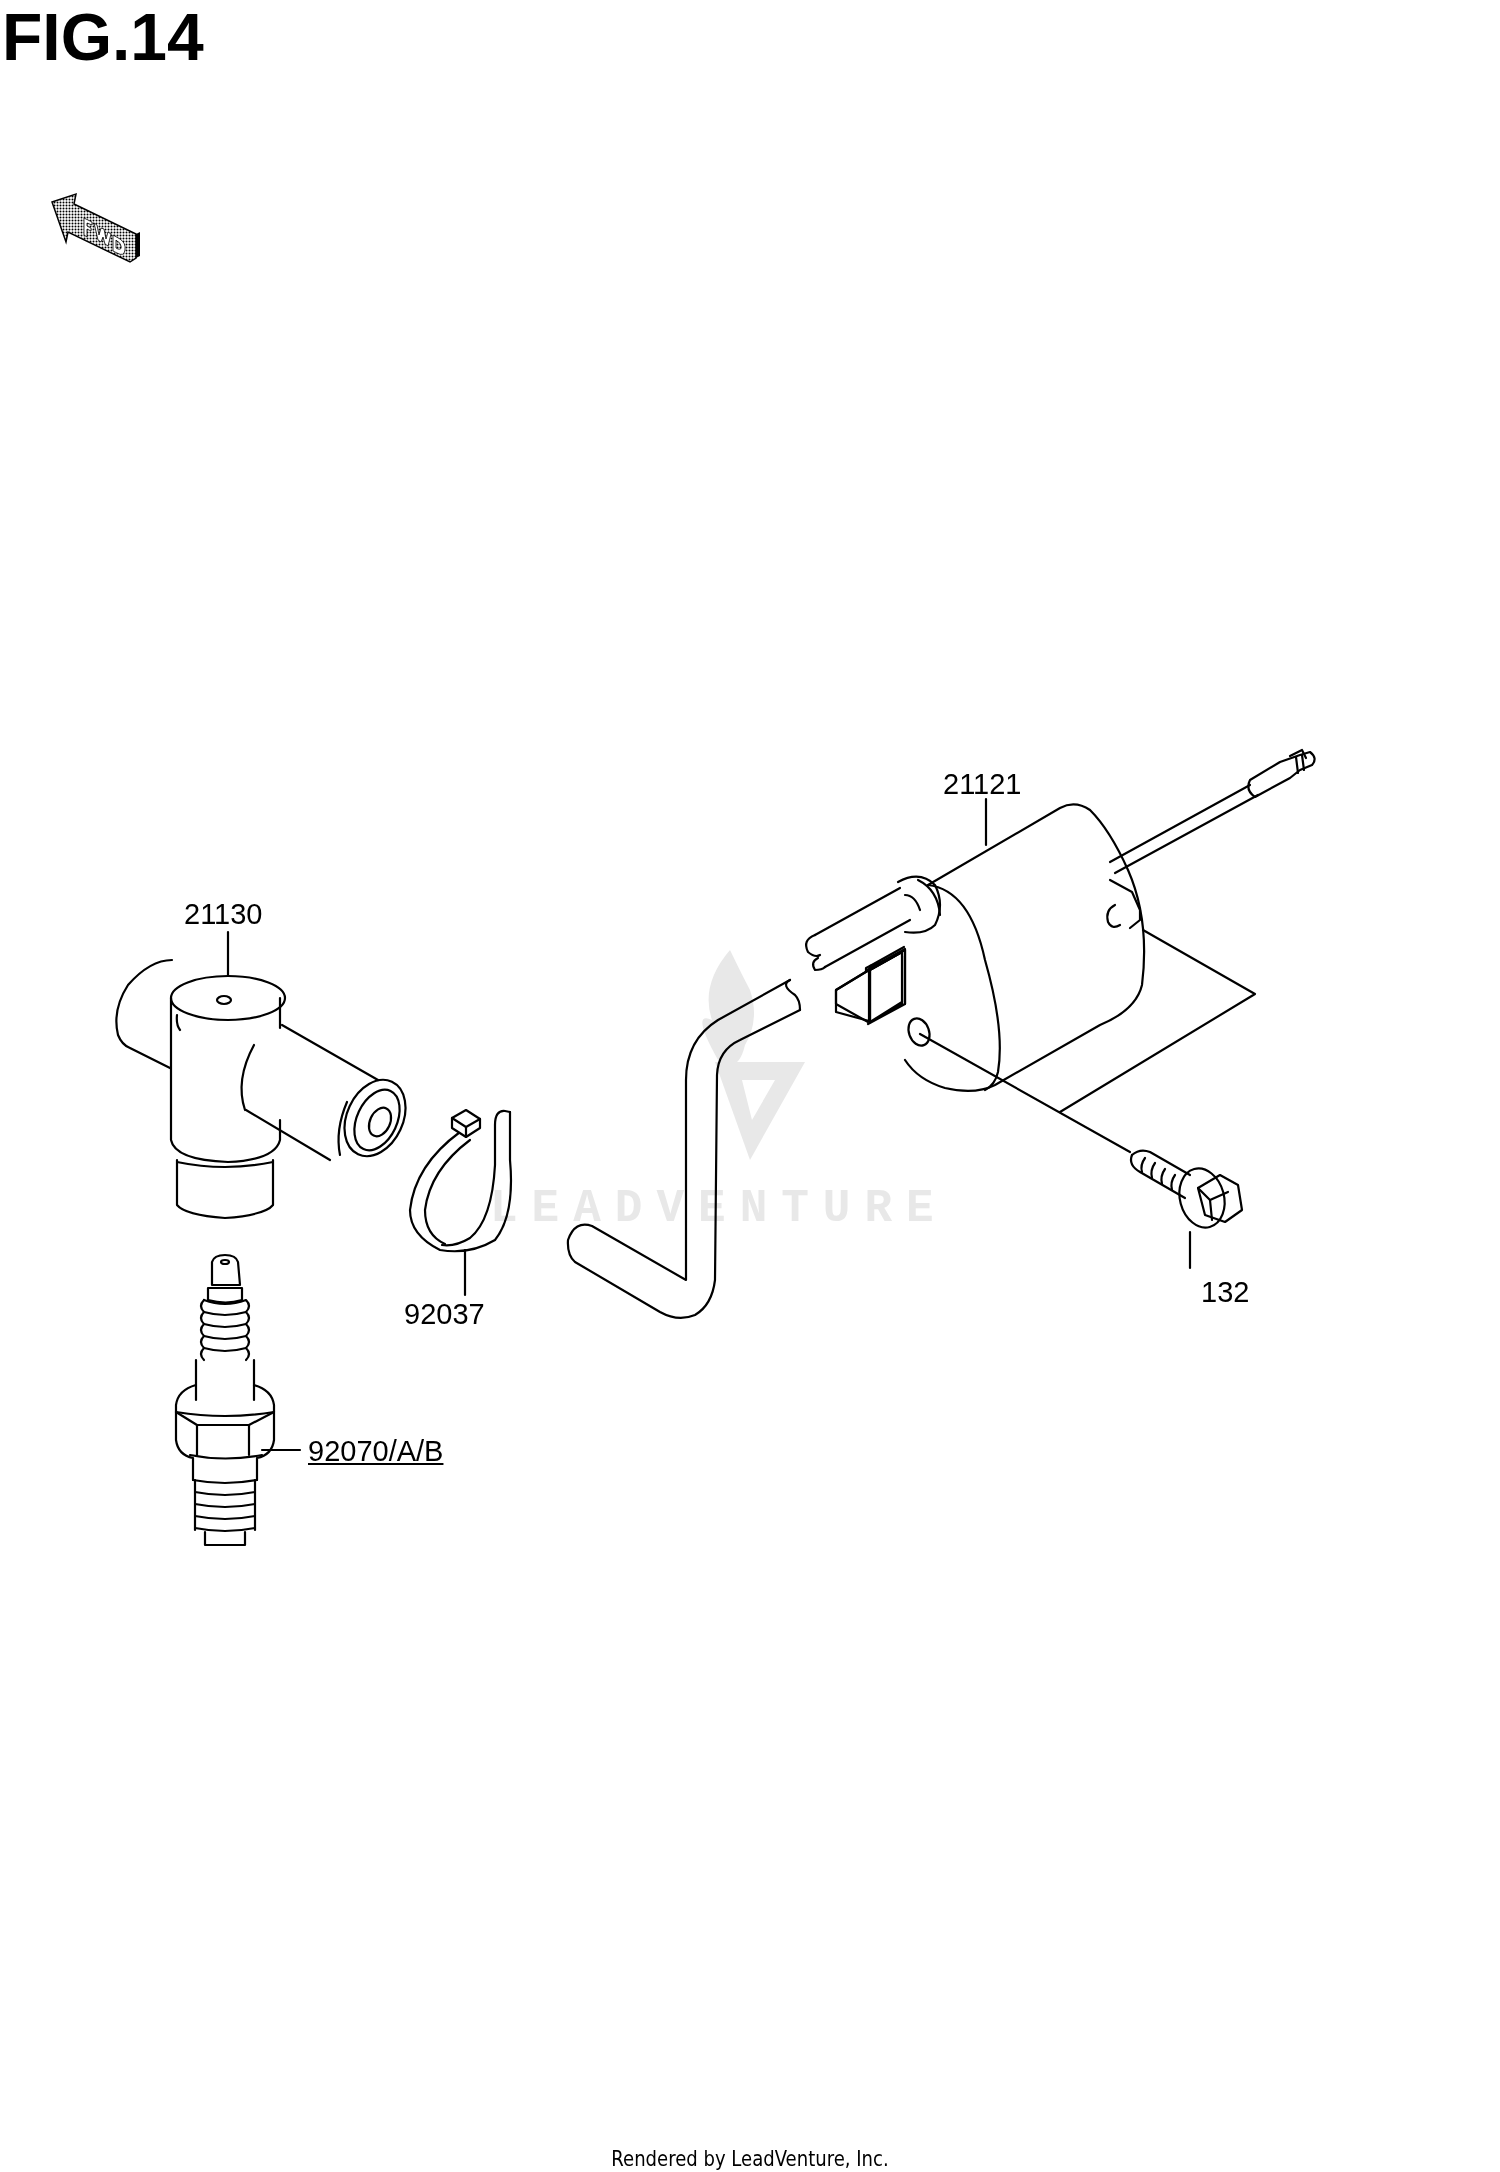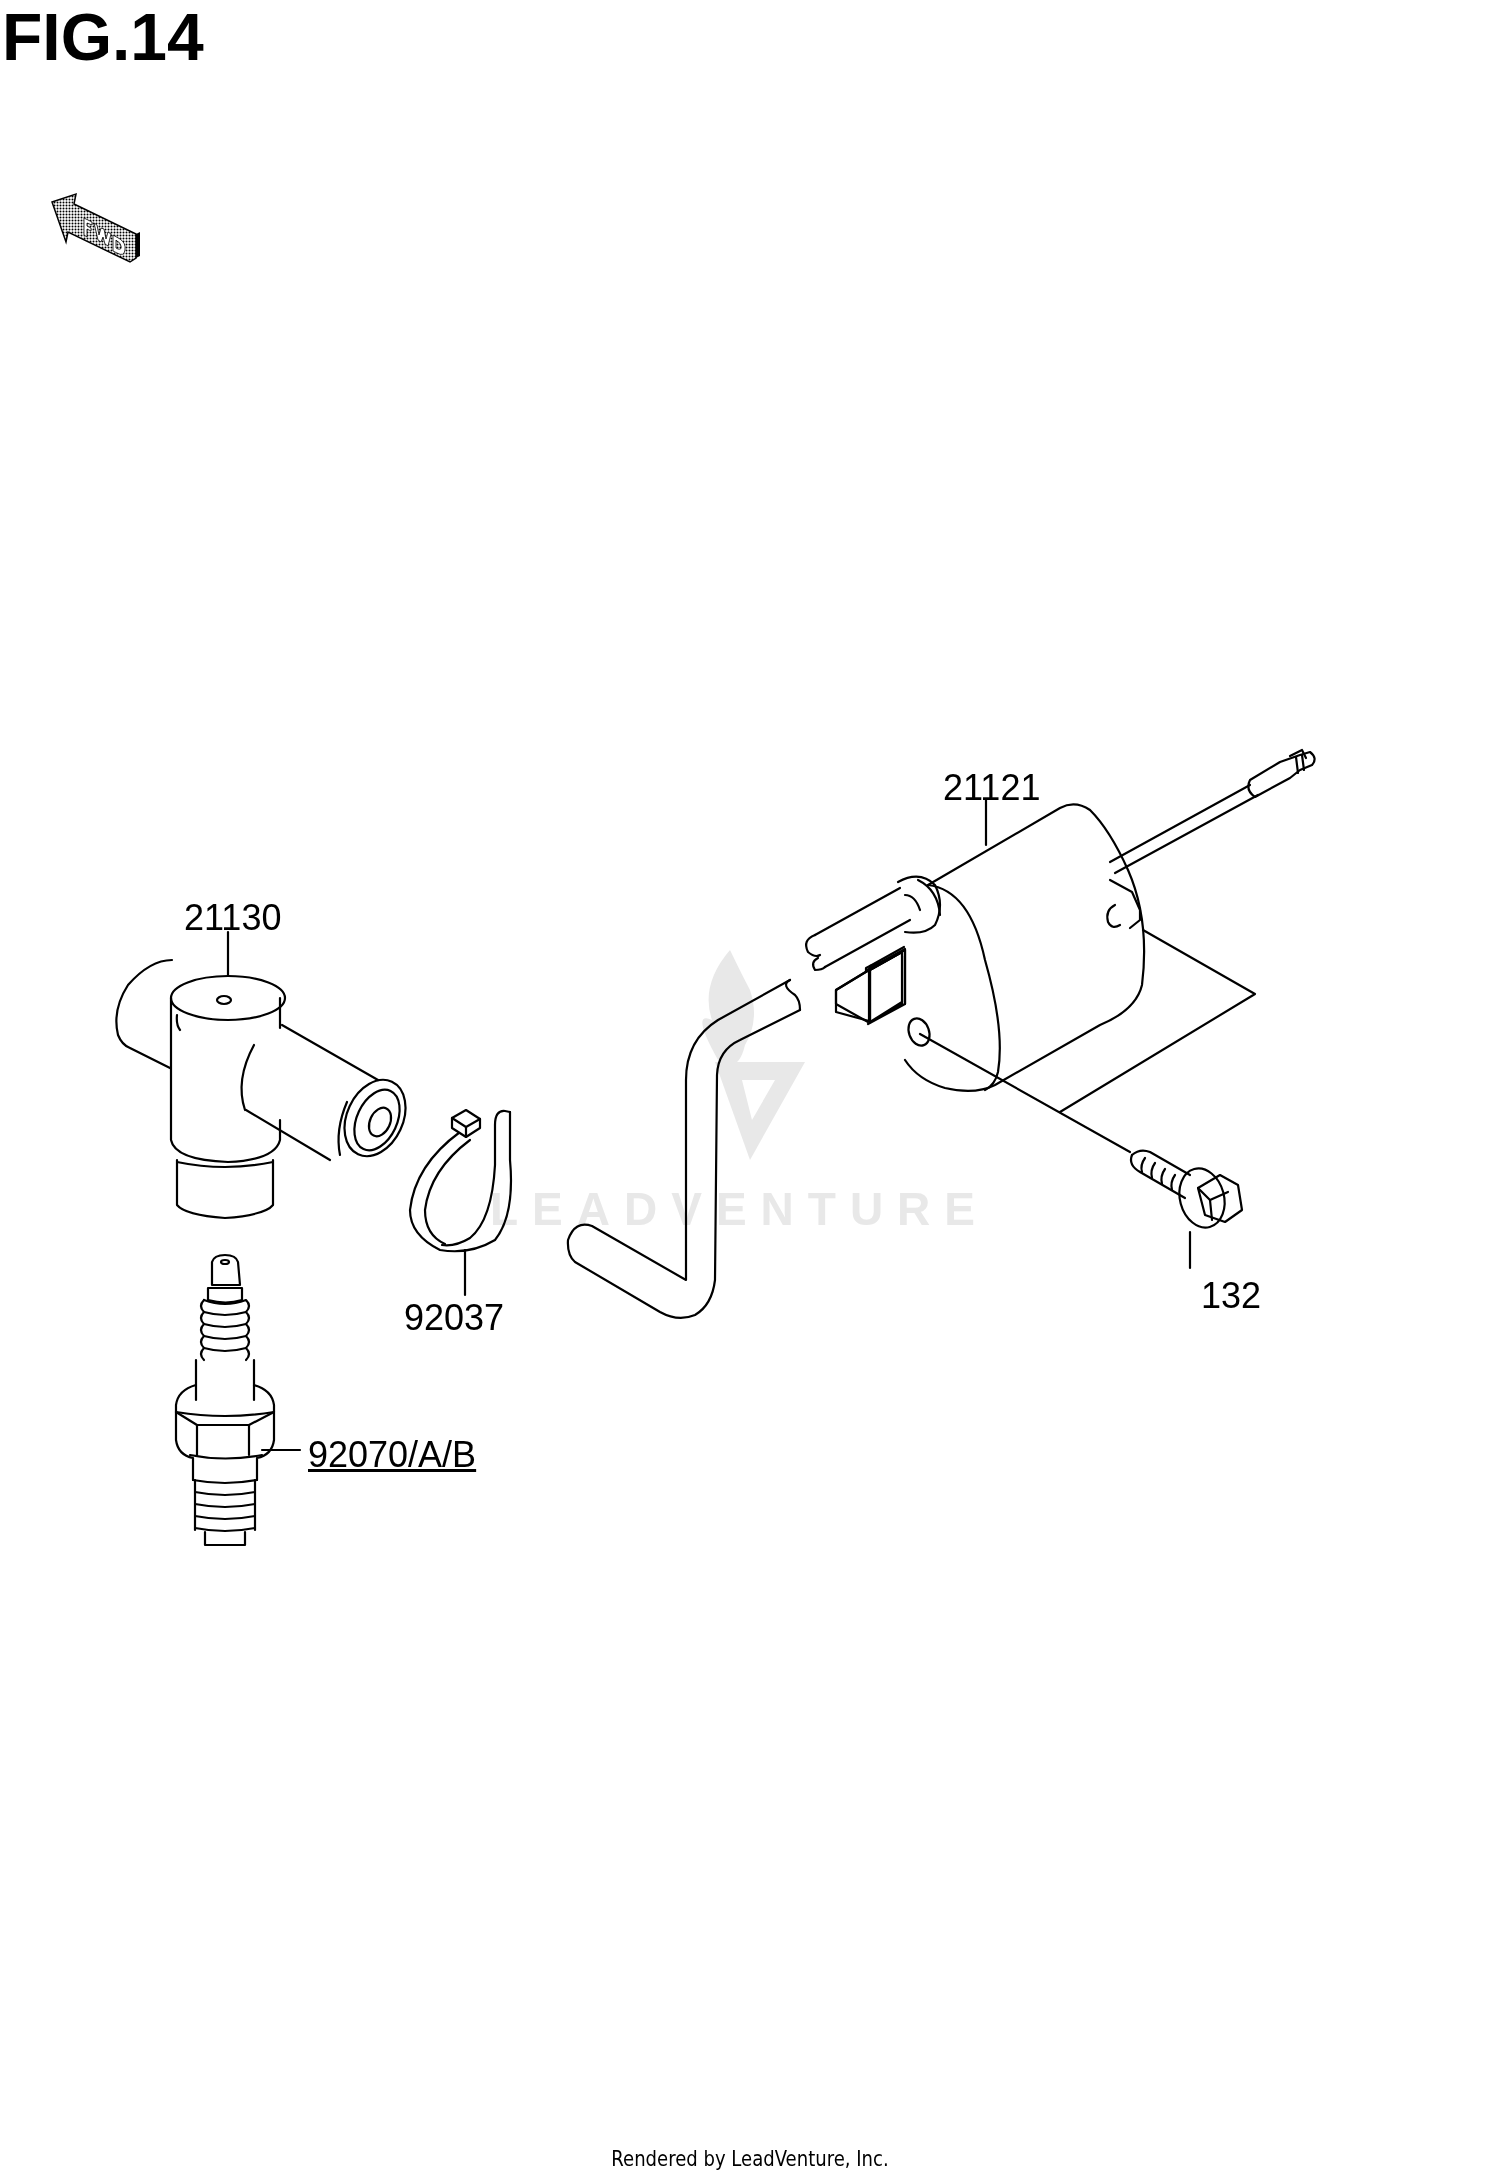--- a/index.html
+++ b/index.html
@@ -1,21 +1,21 @@
 <!DOCTYPE html>
 <html><head>
   <meta charset="utf-8">
   <style>
     html, body { margin: 0; padding: 0; background: #ffffff; }
     body { width: 1500px; height: 2172px; position: relative; overflow: hidden; font-family: "Liberation Sans", sans-serif; color: #000; }
     .fig-title { position: absolute; left: 2px; top: 4px; font-family: "Liberation Sans", sans-serif; font-weight: bold; font-size: 66px; letter-spacing: 0px; line-height: 1; }
     .fwd { position: absolute; left: 50px; top: 192px; width: 90px; height: 72px; }
     .drawing { position: absolute; left: 0; top: 0; width: 1500px; height: 2172px; }
-    .callout { position: absolute; font-family: "Liberation Sans", sans-serif; font-size: 36px; line-height: 1; white-space: nowrap; }
-    .watermark-text { position: absolute; left: 490px; top: 1186px; font-family: Liberation Sans, sans-serif; font-weight: bold; font-size: 46px; letter-spacing: 14px; color: #e8e8e8; line-height: 1; }
+    .callout { position: absolute; font-family: "Liberation Sans", sans-serif; font-size: 29px; line-height: 1; white-space: nowrap; }
+    .watermark-text { position: absolute; left: 490px; top: 1186px; font-family: Liberation Mono, monospace; font-weight: bold; font-size: 46px; letter-spacing: 14px; color: #e8e8e8; line-height: 1; }
     .footer { position: absolute; left: 0; width: 1500px; top: 2146px; text-align: center; font-family: "DejaVu Sans", sans-serif; font-size: 22px; transform: scaleX(0.82); transform-origin: 750px 0; }
   </style>
 </head>
 <body>
 
 <div class="fig-title">FIG.14</div>
 
 <svg class="fwd" viewBox="0 0 90 72">
   <defs>
     <pattern id="dots" width="3" height="3" patternUnits="userSpaceOnUse">

